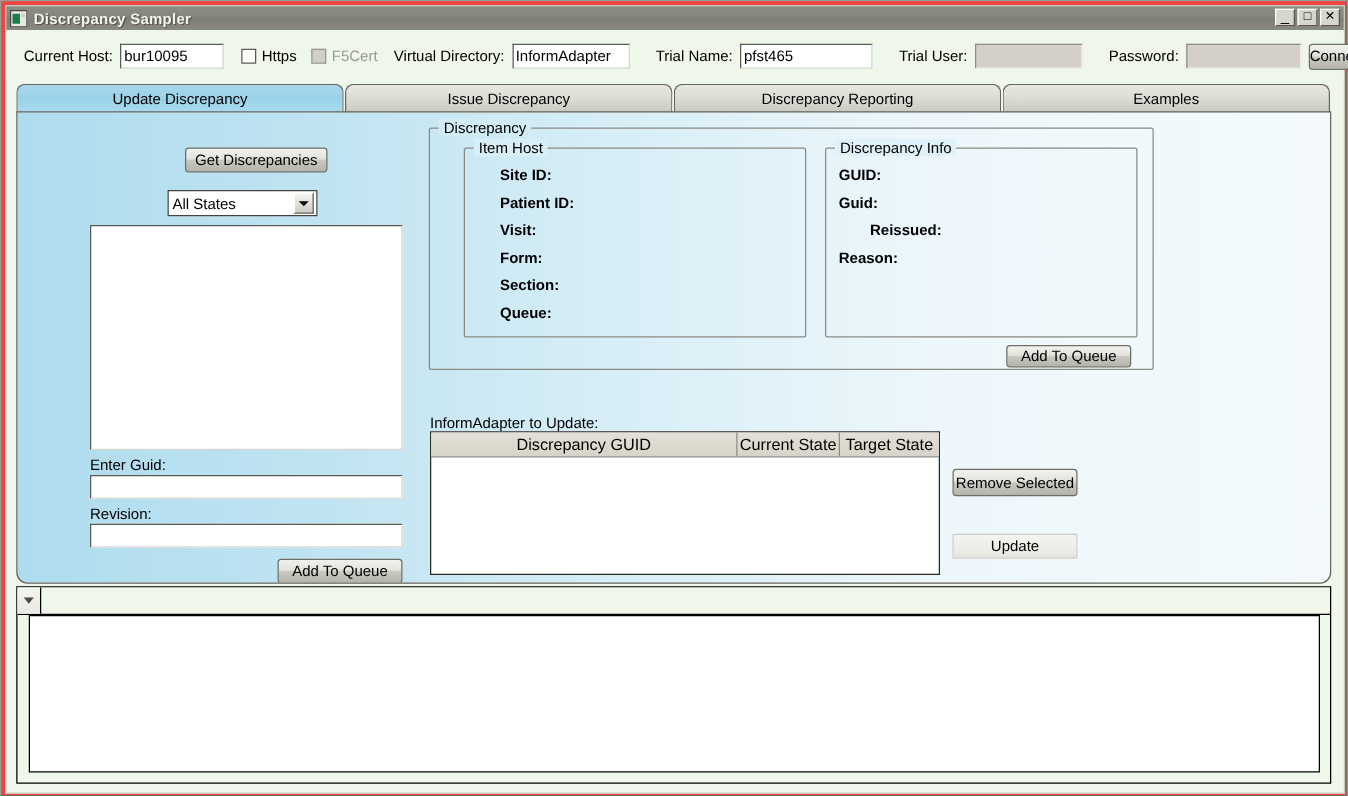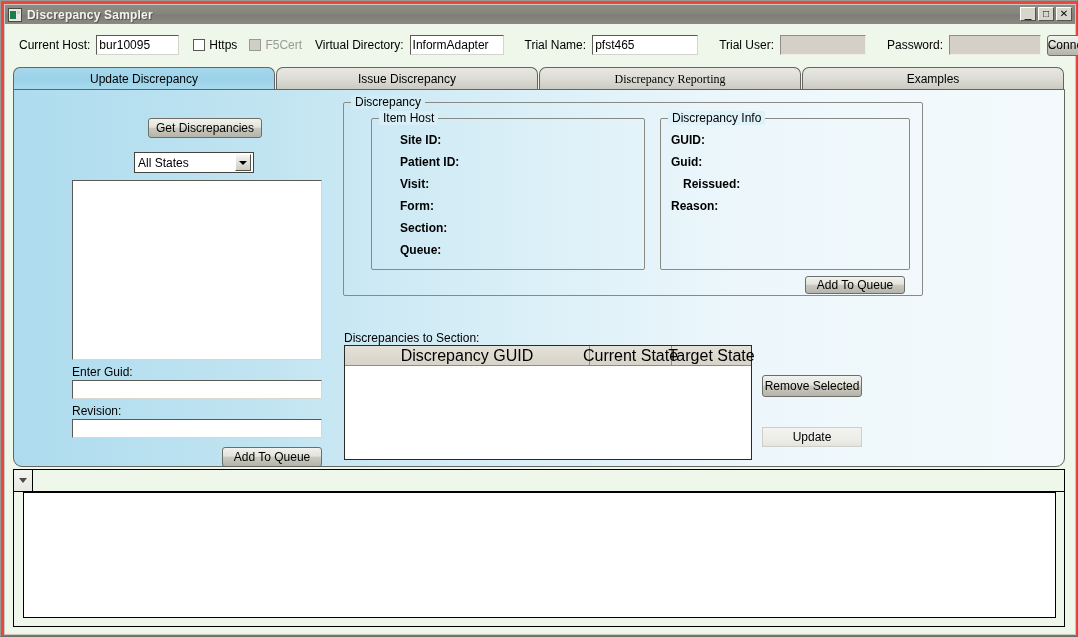--- a/index.html
+++ b/index.html
@@ -313,21 +313,21 @@
     display: flex;
     height: 19px;
     background: linear-gradient(to bottom, #e4e1d8 0%, #d7d3c8 100%);
     border-bottom: 1px solid #8d8d85;
   }
   .gh {
     box-sizing: border-box;
     display: flex;
     align-items: center;
     justify-content: center;
-    font-size: 16px;
+    font-size: 13px;
     color: #000;
     border-right: 1px solid #8d8d85;
     white-space: nowrap;
   }
   .gh:last-child { border-right: none; }
 
   
   #bottom-panel {
     position: absolute;
     left: 12px; top: 468px;
@@ -419,21 +419,21 @@
     <input class="tb-input disabled" type="password" style="width: 92px; margin-left: 6px;" value="">
 
     <div class="btn3d" style="width:46px; height:21px; margin-left:6px;">Connect</div>
   </div>
 
   <div id="tabcontrol">
 
     <div id="tabstrip">
       <div class="tab active" style="width:262px;">Update Discrepancy</div>
       <div class="tab" style="width:262px;">Issue Discrepancy</div>
-      <div class="tab" style="width:262px;font-family:Liberation Serif, serif;">Discrepancy Reporting</div>
+      <div class="tab" style="width:262px;">Discrepancy Reporting</div>
       <div class="tab" style="width:262px;">Examples</div>
     </div>
 
     <div id="tabpage">
 
       <div class="btn3d" style="position:absolute; left:134px; top:28px; width:114px; height:20px;">Get Discrepancies</div>
 
       <div id="combo-states">
         <div class="combo-text">All States</div>
         <div id="combo-btn">
@@ -467,32 +467,32 @@
           <div class="field-label" style="left:110px; top:58px;  font-weight:normal;"></div>
           <div class="field-label" style="left:110px; top:80px;  font-weight:normal;"></div>
           <div class="field-label" style="left:110px; top:102px; font-weight:normal;"></div>
           <div class="field-label" style="left:110px; top:124px; font-weight:normal;"></div>
         </div>
 
         <div class="groupbox" style="left:316px; top:15px; width:250px; height:152px;">
           <div class="gb-title" style="background:#dff2f9;">Discrepancy Info</div>
           <div class="field-label" style="left:10px; top:14px;">GUID:</div>
           <div class="field-label" style="left:10px; top:36px;">Guid:</div>
-          <div class="field-label" style="left:10px; top:58px;padding-left:12px;">Reissued:</div>
+          <div class="field-label" style="left:23px; top:58px;padding-left:12px;">Reissued:</div>
           <div class="field-label" style="left:10px; top:80px;">Reason:</div>
           <div class="field-label" style="left:80px; top:14px; font-weight:normal;"></div>
           <div class="field-label" style="left:80px; top:36px; font-weight:normal;"></div>
           <div class="field-label" style="left:80px; top:58px; font-weight:normal;"></div>
           <div class="field-label" style="left:80px; top:80px; font-weight:normal;"></div>
         </div>
 
         <div class="btn3d" style="position:absolute; left:461px; top:173px; width:100px; height:18px;">Add To Queue</div>
       </div>
 
-      <div class="lbl" style="position:absolute; left:330px; top:240px; top:241px;">Discrepancies to Section:</div>
+      <div class="lbl" style="position:absolute; left:330px; top:240px; top:241px;">InformAdapter to Update:</div>
 
       <div id="grid" style="top:255px;">
         <div id="grid-head">
           <div class="gh" style="width:245px;">Discrepancy GUID</div>
           <div class="gh" style="width:82px;">Current State</div>
           <div class="gh" style="width:79px;">Target State</div>
         </div>
       </div>
 
       <div class="btn3d" style="position:absolute; left:748px; top:285px; width:100px; height:22px;">Remove Selected</div>

